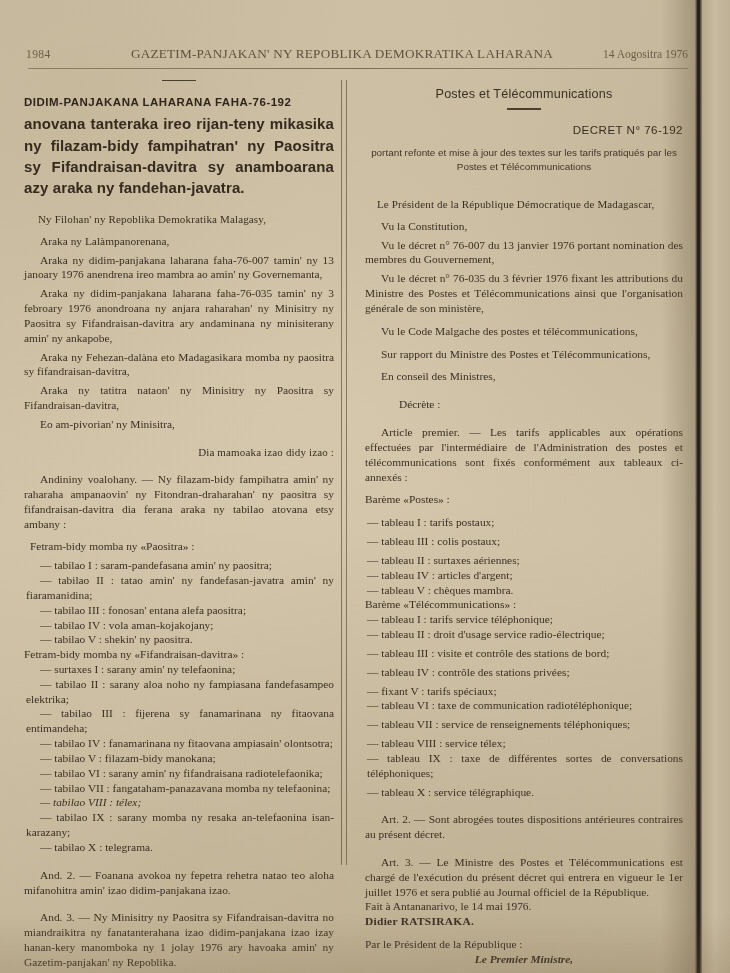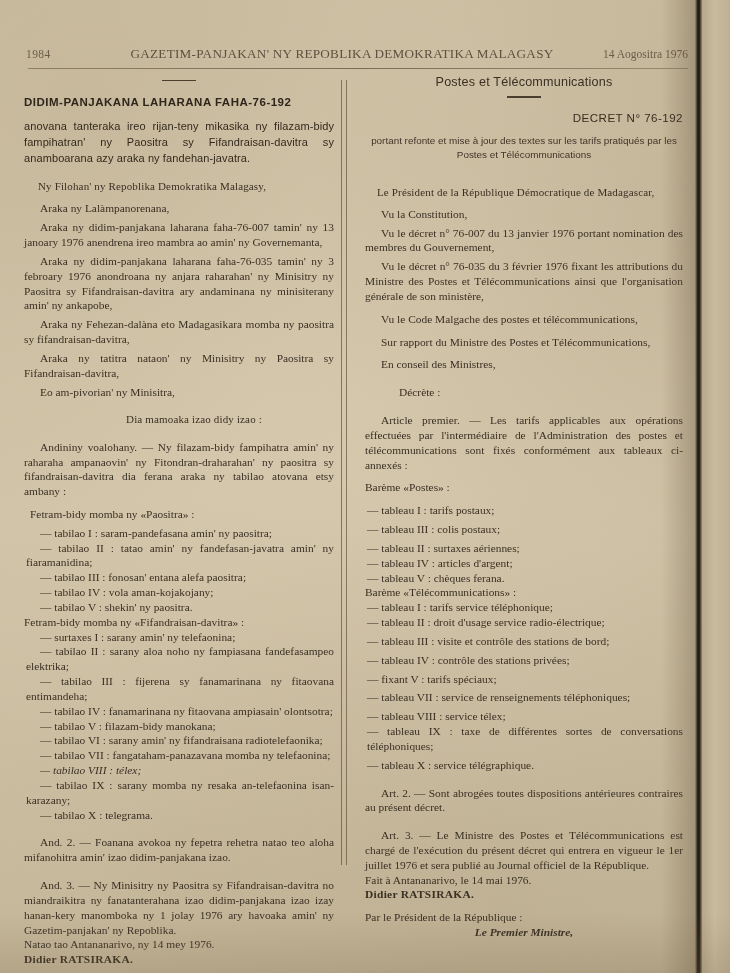--- a/index.html
+++ b/index.html
@@ -129,21 +129,21 @@
     font-weight: bold;
     font-size: 12.2px;
     letter-spacing: .3px;
     margin: 4px 0 0 0;
     color: #33291d;
   }
   .dept-head-r {
     text-align: center;
     font-size: 12.6px;
     letter-spacing: .2px;
-    margin: 0 0 0 0;
+    margin: 12px 0 0 0;
     color: #3a3024;
     font-weight: normal;
   }
   .head-rule {
     width: 34px;
     height: 1.4px;
     background: #4a3e2e;
     margin: 6px auto 0 auto;
   }
   .decree-no {
@@ -155,25 +155,25 @@
   }
   .decree-no-l {
     text-align: left;
     font-weight: bold;
     font-size: 11.5px;
     letter-spacing: .5px;
     margin-top: 14px;
     color: #2f261b;
   }
   .subhead-l {
-    font-weight: normal;
-    font-size: 11px;
+    font-weight: bold;
+    font-size: 15px;
     line-height: 1.42;
     text-align: justify;
-    margin-top: 9px;
+    margin-top: 3px;
     letter-spacing: .1px;
     color: #342a1e;
   }
   .subhead-r {
     font-size: 9.9px;
     line-height: 1.45;
     text-align: center;
     margin-top: 9px;
     color: #403528;
     padding: 0 4px;
@@ -201,21 +201,21 @@
 </style>
 </head>
 <body>
 
 <div id="page">
 
   <div id="paper-grain"></div>
 
   <div id="runhead">
     <div class="folio">1984</div>
-    <div class="gaztitle">GAZETIM-PANJAKAN' NY REPOBLIKA DEMOKRATIKA MALAGASY</div>
+    <div class="gaztitle">GAZETIM-PANJAKAN' NY REPOBLIKA DEMOKRATIKA LAHARANA</div>
     <div class="issuedate">14 Aogositra 1976</div>
   </div>
   <div id="runhead-rule"></div>
 
   <div id="cols">
 
     <div id="col-rule-a"></div>
     <div id="col-rule-b"></div>
 
     <div class="col" id="col-left">
@@ -228,21 +228,21 @@
 
       <p class="b big gap-l" style="text-indent:14px">Ny Filohan' ny Repoblika Demokratika Malagasy,</p>
 
       <p class="b ind gap">Araka ny Lalàmpanorenana,</p>
       <p class="b ind gap-s">Araka ny didim-panjakana laharana faha-76-007 tamin' ny 13 janoary 1976 anendrena ireo mambra ao amin' ny Governemanta,</p>
       <p class="b ind gap-s">Araka ny didim-panjakana laharana faha-76-035 tamin' ny 3 febroary 1976 anondroana ny anjara raharahan' ny Minisitry ny Paositra sy Fifandraisan-davitra ary andaminana ny minisiterany amin' ny ankapobe,</p>
       <p class="b ind gap-s">Araka ny Fehezan-dalàna eto Madagasikara momba ny paositra sy fifandraisan-davitra,</p>
       <p class="b ind gap-s">Araka ny tatitra nataon' ny Minisitry ny Paositra sy Fifandraisan-davitra,</p>
       <p class="b ind gap-s">Eo am-pivorian' ny Minisitra,</p>
 
-      <p class="b c big gap-l" style="padding-left:30px;text-align:center">Dia mamoaka izao didy izao :</p>
+      <p class="b c big gap-l" style="padding-left:30px;text-align:right">Dia mamoaka izao didy izao :</p>
 
       <p class="b ind gap-l">Andininy voalohany. — Ny filazam-bidy fampihatra amin' ny raharaha ampanaovin' ny Fitondran-draharahan' ny paositra sy fifandraisan-davitra dia ferana araka ny tabilao atovana etsy ambany :</p>
 
       <p class="b gap" style="text-indent:6px">Fetram-bidy momba ny «Paositra» :</p>
 
       <p class="b fitem gap-s" style="text-indent:14px">— tabilao I : saram-pandefasana amin' ny paositra;</p>
       <p class="b fitem" style="text-indent:14px">— tabilao II : tatao amin' ny fandefasan-javatra amin' ny fiaramanidina;</p>
       <p class="b fitem" style="text-indent:14px">— tabilao III : fonosan' entana alefa paositra;</p>
       <p class="b fitem" style="text-indent:14px">— tabilao IV : vola aman-kojakojany;</p>
       <p class="b fitem" style="text-indent:14px">— tabilao V : shekin' ny paositra.</p>
@@ -291,29 +291,30 @@
       <p class="b gap-l" style="padding-left:34px;text-align:left">Décrète :</p>
 
       <p class="b ind gap-l">Article premier. — Les tarifs applicables aux opérations effectuées par l'intermédiaire de l'Administration des postes et télécommunications sont fixés conformément aux tableaux ci-annexés :</p>
 
       <p class="b gap" style="text-indent:0">Barème «Postes» :</p>
 
       <p class="b fitem gap" style="text-indent:0">— tableau I : tarifs postaux;</p>
       <p class="b fitem gap-s" style="text-indent:0">— tableau III : colis postaux;</p>
       <p class="b fitem gap-s" style="text-indent:0">— tableau II : surtaxes aériennes;</p>
       <p class="b fitem" style="text-indent:0">— tableau IV : articles d'argent;</p>
-      <p class="b fitem" style="text-indent:0">— tableau V : chèques ferana.</p>
+      <p class="b fitem" style="text-indent:0">— tableau V : chèques mambra.</p>
 
       <p class="b" style="text-indent:0">Barème «Télécommunications» :</p>
 
       <p class="b fitem" style="text-indent:0">— tableau I : tarifs service téléphonique;</p>
       <p class="b fitem" style="text-indent:0">— tableau II : droit d'usage service radio-électrique;</p>
       <p class="b fitem gap-s" style="text-indent:0">— tableau III : visite et contrôle des stations de bord;</p>
       <p class="b fitem gap-s" style="text-indent:0">— tableau IV : contrôle des stations privées;</p>
       <p class="b fitem gap-s" style="text-indent:0">— fixant V : tarifs spéciaux;</p>
+      <p class="b fitem" style="text-indent:0">— tableau VI : taxe de communication radiotéléphonique;</p>
       <p class="b fitem gap-s" style="text-indent:0">— tableau VII : service de renseignements téléphoniques;</p>
       <p class="b fitem gap-s" style="text-indent:0">— tableau VIII : service télex;</p>
       <p class="b fitem" style="text-indent:0">— tableau IX : taxe de différentes sortes de conversations téléphoniques;</p>
       <p class="b fitem gap-s" style="text-indent:0">— tableau X : service télégraphique.</p>
 
       <p class="b ind gap-l">Art. 2. — Sont abrogées toutes dispositions antérieures contraires au présent décret.</p>
 
       <p class="b ind gap-l">Art. 3. — Le Ministre des Postes et Télécommunications est chargé de l'exécution du présent décret qui entrera en vigueur le 1er juillet 1976 et sera publié au Journal officiel de la République.</p>
 
       <p class="b place">Fait à Antananarivo, le 14 mai 1976.</p>

